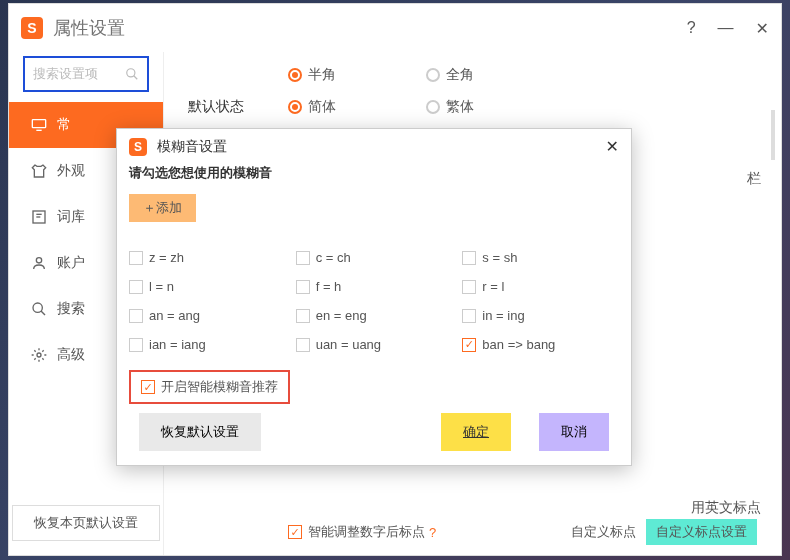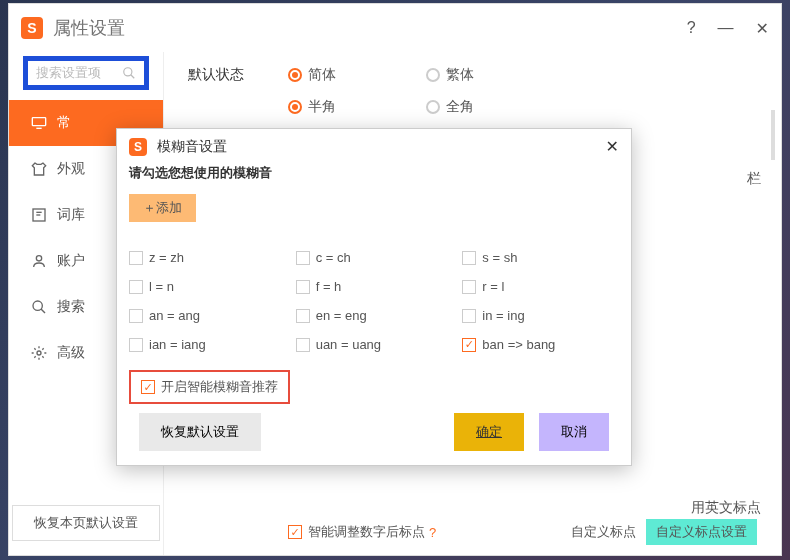--- a/index.html
+++ b/index.html
@@ -7,21 +7,21 @@
 
   .window { position: absolute; top: 3px; left: 8px; width: 774px; height: 553px; background: #fff; border: 1px solid #ddd; }
   .titlebar { display: flex; align-items: center; height: 48px; padding: 0 12px; }
   .logo { width: 22px; height: 22px; background: #fd6a20; border-radius: 4px; display: flex; align-items: center; justify-content: center; color: #fff; font-weight: bold; font-size: 14px; margin-right: 10px; }
   .title { font-size: 18px; color: #737373; flex: 1; }
   .winbtns { display: flex; gap: 22px; font-size: 16px; color: #555; }
   .winbtns span { cursor: pointer; }
 
   .content { display: flex; height: calc(100% - 48px); }
   .sidebar { width: 155px; padding-top: 0; border-right: 1px solid #eee; display: flex; flex-direction: column; }
-  .search { margin: 4px 14px 10px; height: 20px; border: 5px solid #1d4ed8; display: flex; align-items: center; padding: 12px 8px; color: #bbb; font-size: 13px; }
+  .search { margin: 4px 14px 10px; height: 36px; border: 2px solid #1d4ed8; display: flex; align-items: center; padding: 4px 8px; color: #bbb; font-size: 13px; }
   .search svg { margin-left: auto; }
   .nav-item { display: flex; align-items: center; gap: 10px; padding: 14px 22px; font-size: 14px; color: #555; cursor: pointer; }
   .nav-item.active { background: #fd6a20; color: #fff; }
   .nav-icon { width: 16px; height: 16px; display: flex; align-items: center; justify-content: center; }
   .footer-btn { margin: auto 3px 14px; padding: 8px 10px; border: 1px solid #ddd; font-size: 13px; color: #555; text-align: center; cursor: pointer; }
 
   .main { flex: 1; padding: 14px 24px; font-size: 14px; color: #555; position: relative; }
   .row { display: flex; align-items: center; margin-bottom: 14px; }
   .row-label { width: 100px; color: #333; }
   .radios { display: flex; gap: 90px; }
@@ -42,21 +42,21 @@
   .d-close { margin-left: auto; cursor: pointer; font-size: 16px; }
   .d-body { padding: 0 12px; font-size: 13px; color: #555; }
   .d-instr { font-weight: bold; color: #333; margin-bottom: 12px; }
   .add-btn { display: inline-block; background: #fdba74; padding: 5px 14px; margin-bottom: 28px; cursor: pointer; }
   .grid { display: grid; grid-template-columns: repeat(3, 1fr); gap: 14px 10px; margin-bottom: 18px; }
   .gitem { display: flex; align-items: center; cursor: pointer; }
   .smart { border: 2px solid #e74c3c; display: inline-flex; align-items: center; padding: 6px 10px; }
   .d-foot { position: absolute; bottom: 14px; left: 22px; right: 22px; display: flex; align-items: center; }
   .d-foot .btn { padding: 10px 22px; font-size: 13px; cursor: pointer; }
   .btn-default { background: #e9e9e9; }
-  .btn-ok { background: #eab308; color: #333; margin-left: auto; margin-right: 15px; text-decoration: underline; }
+  .btn-ok { background: #fde047; color: #333; margin-left: auto; margin-right: 28px; text-decoration: underline; }
   .btn-cancel { background: #c4b5fd; }
   .scrollbar-track { position: absolute; right: 6px; top: 58px; width: 4px; height: 50px; background: #ddd; }
 </style>
 </head>
 <body>
 
 <div class="window">
   <div class="titlebar">
     <div class="logo">S</div>
     <div class="title">属性设置</div>
@@ -130,42 +130,42 @@
             </svg>
           </span>
         <span>高级</span>
       </div>
 
       <div class="footer-btn">恢复本页默认设置</div>
     </div>
 
     <div class="main">
       <div class="row">
+        <div class="row-label"></div>
+        <div class="radios">
+          <div class="radio sel">
+              <span class="circ"></span>
+              <span>半角</span>
+            </div>
+          <div class="radio">
+              <span class="circ"></span>
+              <span>全角</span>
+            </div>
+        </div>
+      </div>
+      <div class="row">
         <div class="row-label">默认状态</div>
         <div class="radios">
           <div class="radio sel">
               <span class="circ"></span>
               <span>简体</span>
             </div>
           <div class="radio">
               <span class="circ"></span>
               <span>繁体</span>
-            </div>
-        </div>
-      </div>
-      <div class="row">
-        <div class="row-label"></div>
-        <div class="radios">
-          <div class="radio sel">
-              <span class="circ"></span>
-              <span>半角</span>
-            </div>
-          <div class="radio">
-              <span class="circ"></span>
-              <span>全角</span>
             </div>
         </div>
       </div>
       <div class="row">
         <div class="row-label"></div>
         <div class="radios">
           <div class="radio sel">
               <span class="circ"></span>
               <span>中文</span>
             </div>

